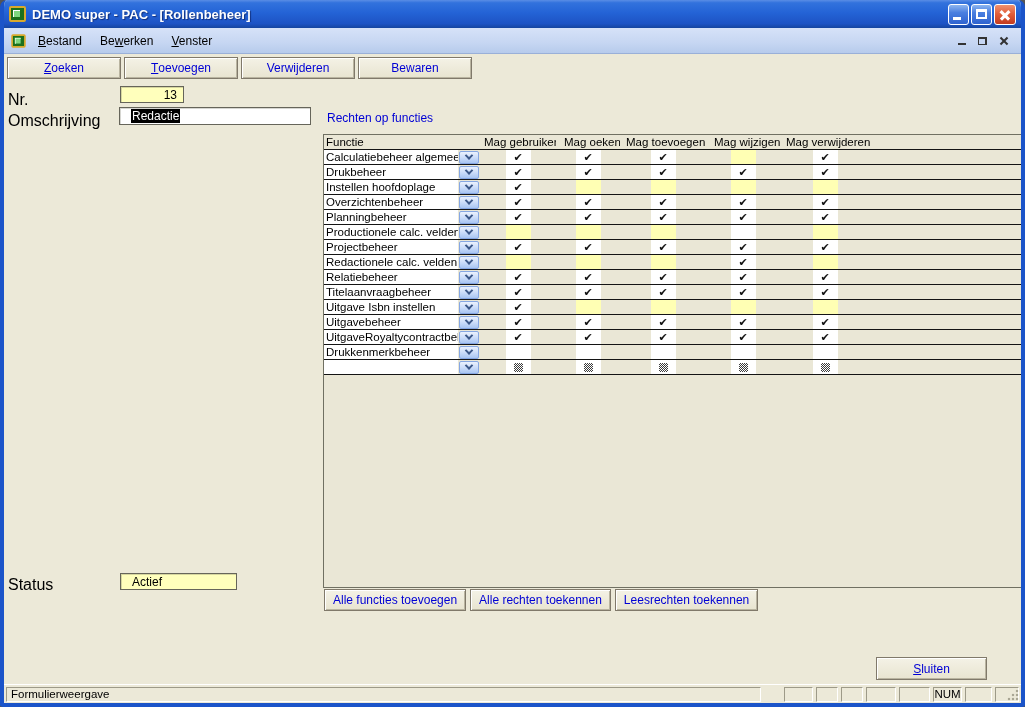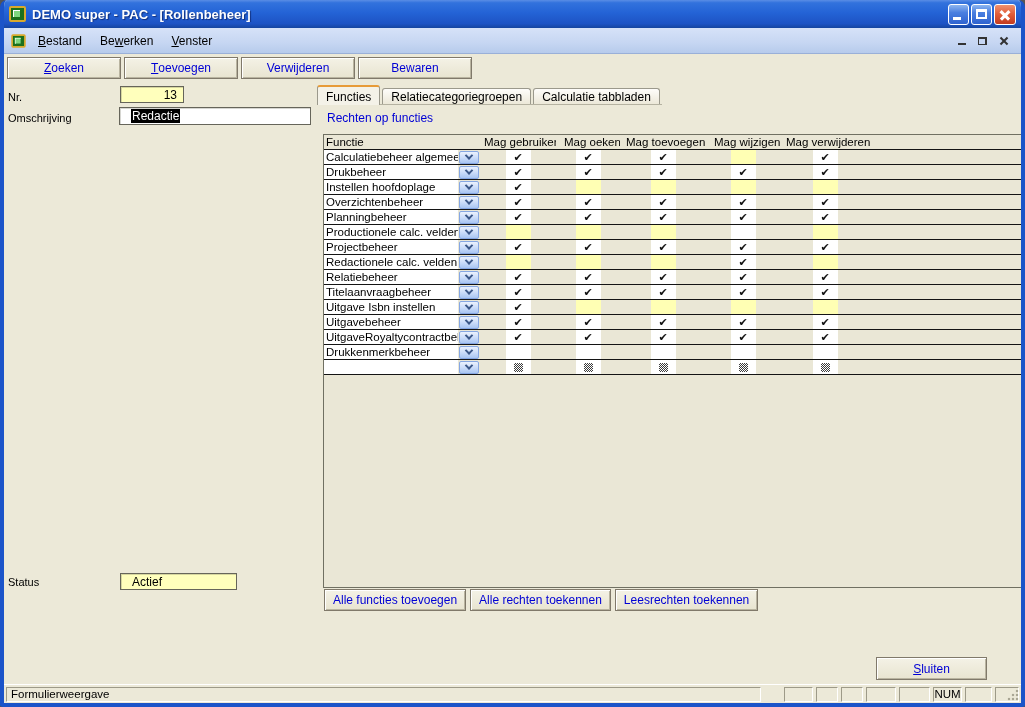--- a/index.html
+++ b/index.html
@@ -46,21 +46,21 @@
   .client{position:relative;width:1017px;height:630px;background:#ece9d8;}
 
   .btn{background:linear-gradient(180deg,#f4f2e6,#e8e4d0);border:1px solid #80796a;
     box-shadow:inset 1px 1px 0 #ffffff, inset -1px -1px 0 #b9b4a0;
     color:#0000d4;font-size:12px;display:flex;align-items:center;justify-content:center;
     font-family:inherit;cursor:default;}
 
   .toolbar{position:absolute;left:3px;top:3px;display:flex;gap:3px;}
   .toolbar .btn{width:114px;height:22px;}
 
-  .flabel{position:absolute;font-size:11px;color:#000;}
+  .flabel{position:absolute;font-size:16px;color:#000;}
   .field{position:absolute;border:1px solid #66655a;box-shadow:inset 1px 1px 0 rgba(90,90,70,.25);
     font-size:12px;color:#000;display:flex;align-items:center;padding:0 11px;}
   .field.yellow{background:#ffffbc;}
   .field.white{background:#fff;}
   .field .sel{background:#000;color:#fff;padding:0 1px;}
   .field.right{justify-content:flex-end;padding-right:6px;}
 
   
   .tabstrip{position:absolute;left:313px;top:31px;height:20px;display:flex;align-items:flex-end;
     border-bottom:1px solid #b5b2a1;}
@@ -178,25 +178,20 @@
     <span class="flabel" style="left:4px;top:58px;">Omschrijving</span>
     <div class="field white" style="left:115px;top:53px;width:192px;height:18px;">
         <span class="sel">Redactie</span>
       </div>
 
     <span class="flabel" style="left:4px;top:522px;">Status</span>
     <div class="field yellow" style="left:116px;top:519px;width:117px;height:17px;">
         <span>Actief</span>
       </div>
 
-    <div class="tabstrip">
-        <div class="tab active">Functies</div>
-        <div class="tab">Relatiecategoriegroepen</div>
-        <div class="tab">Calculatie tabbladen</div>
-      </div>
 
     <span class="section-title">Rechten op functies</span>
 
     <div class="table-wrap">
       <div class="tgrid">
         <div class="hcell pl2">Functie</div>
         <div></div>
         <div class="hcell pl4">Mag gebruiken</div>
         <div class="hcell pl8">Mag oeken</div>
         <div class="hcell pl6">Mag toevoegen</div>

